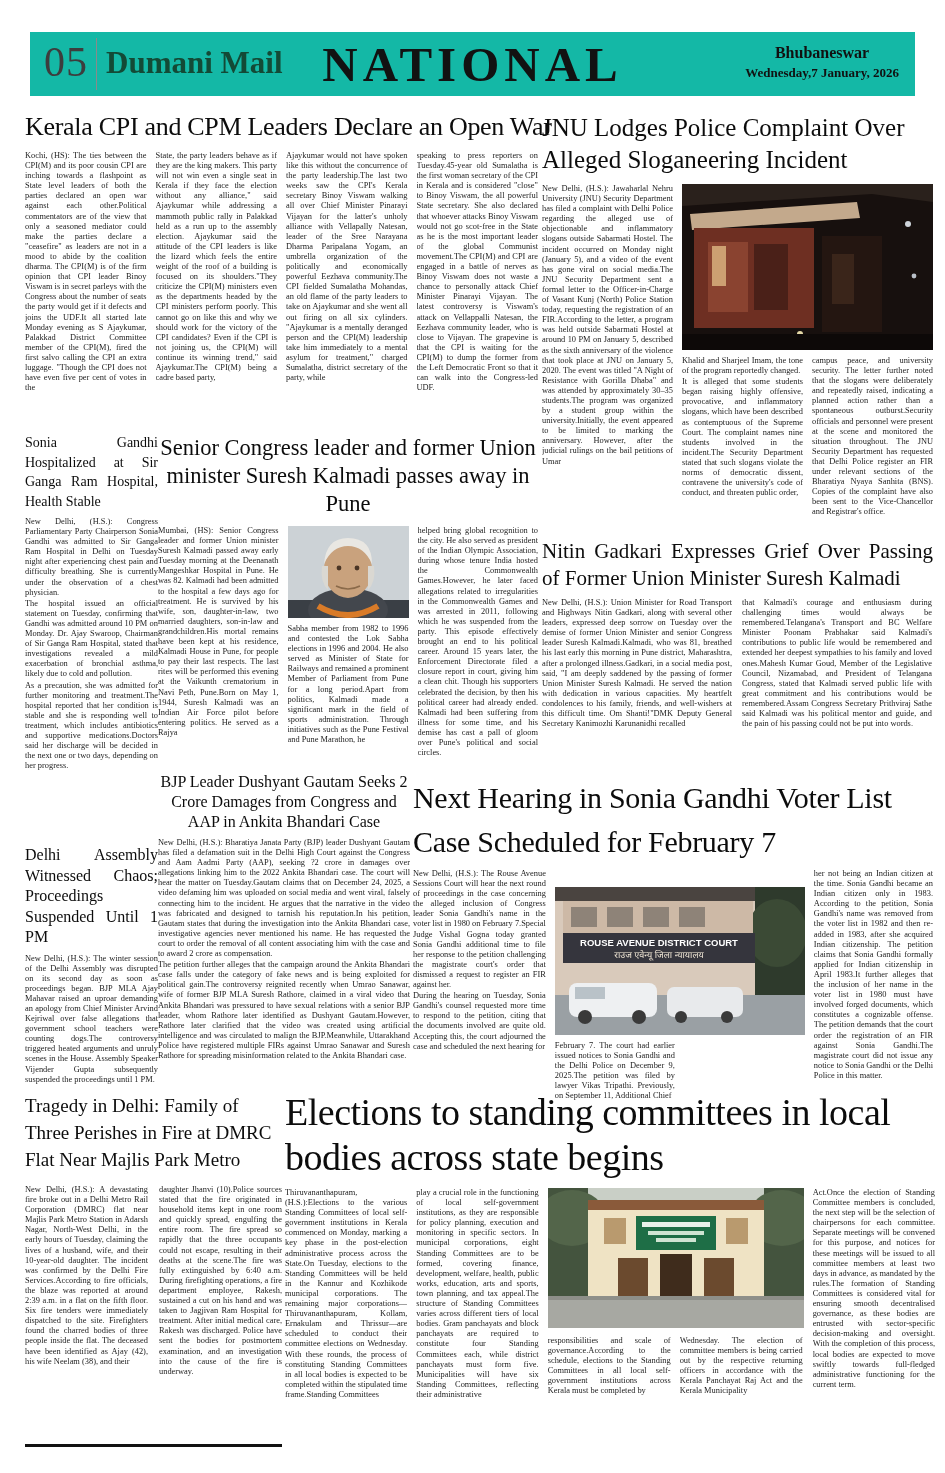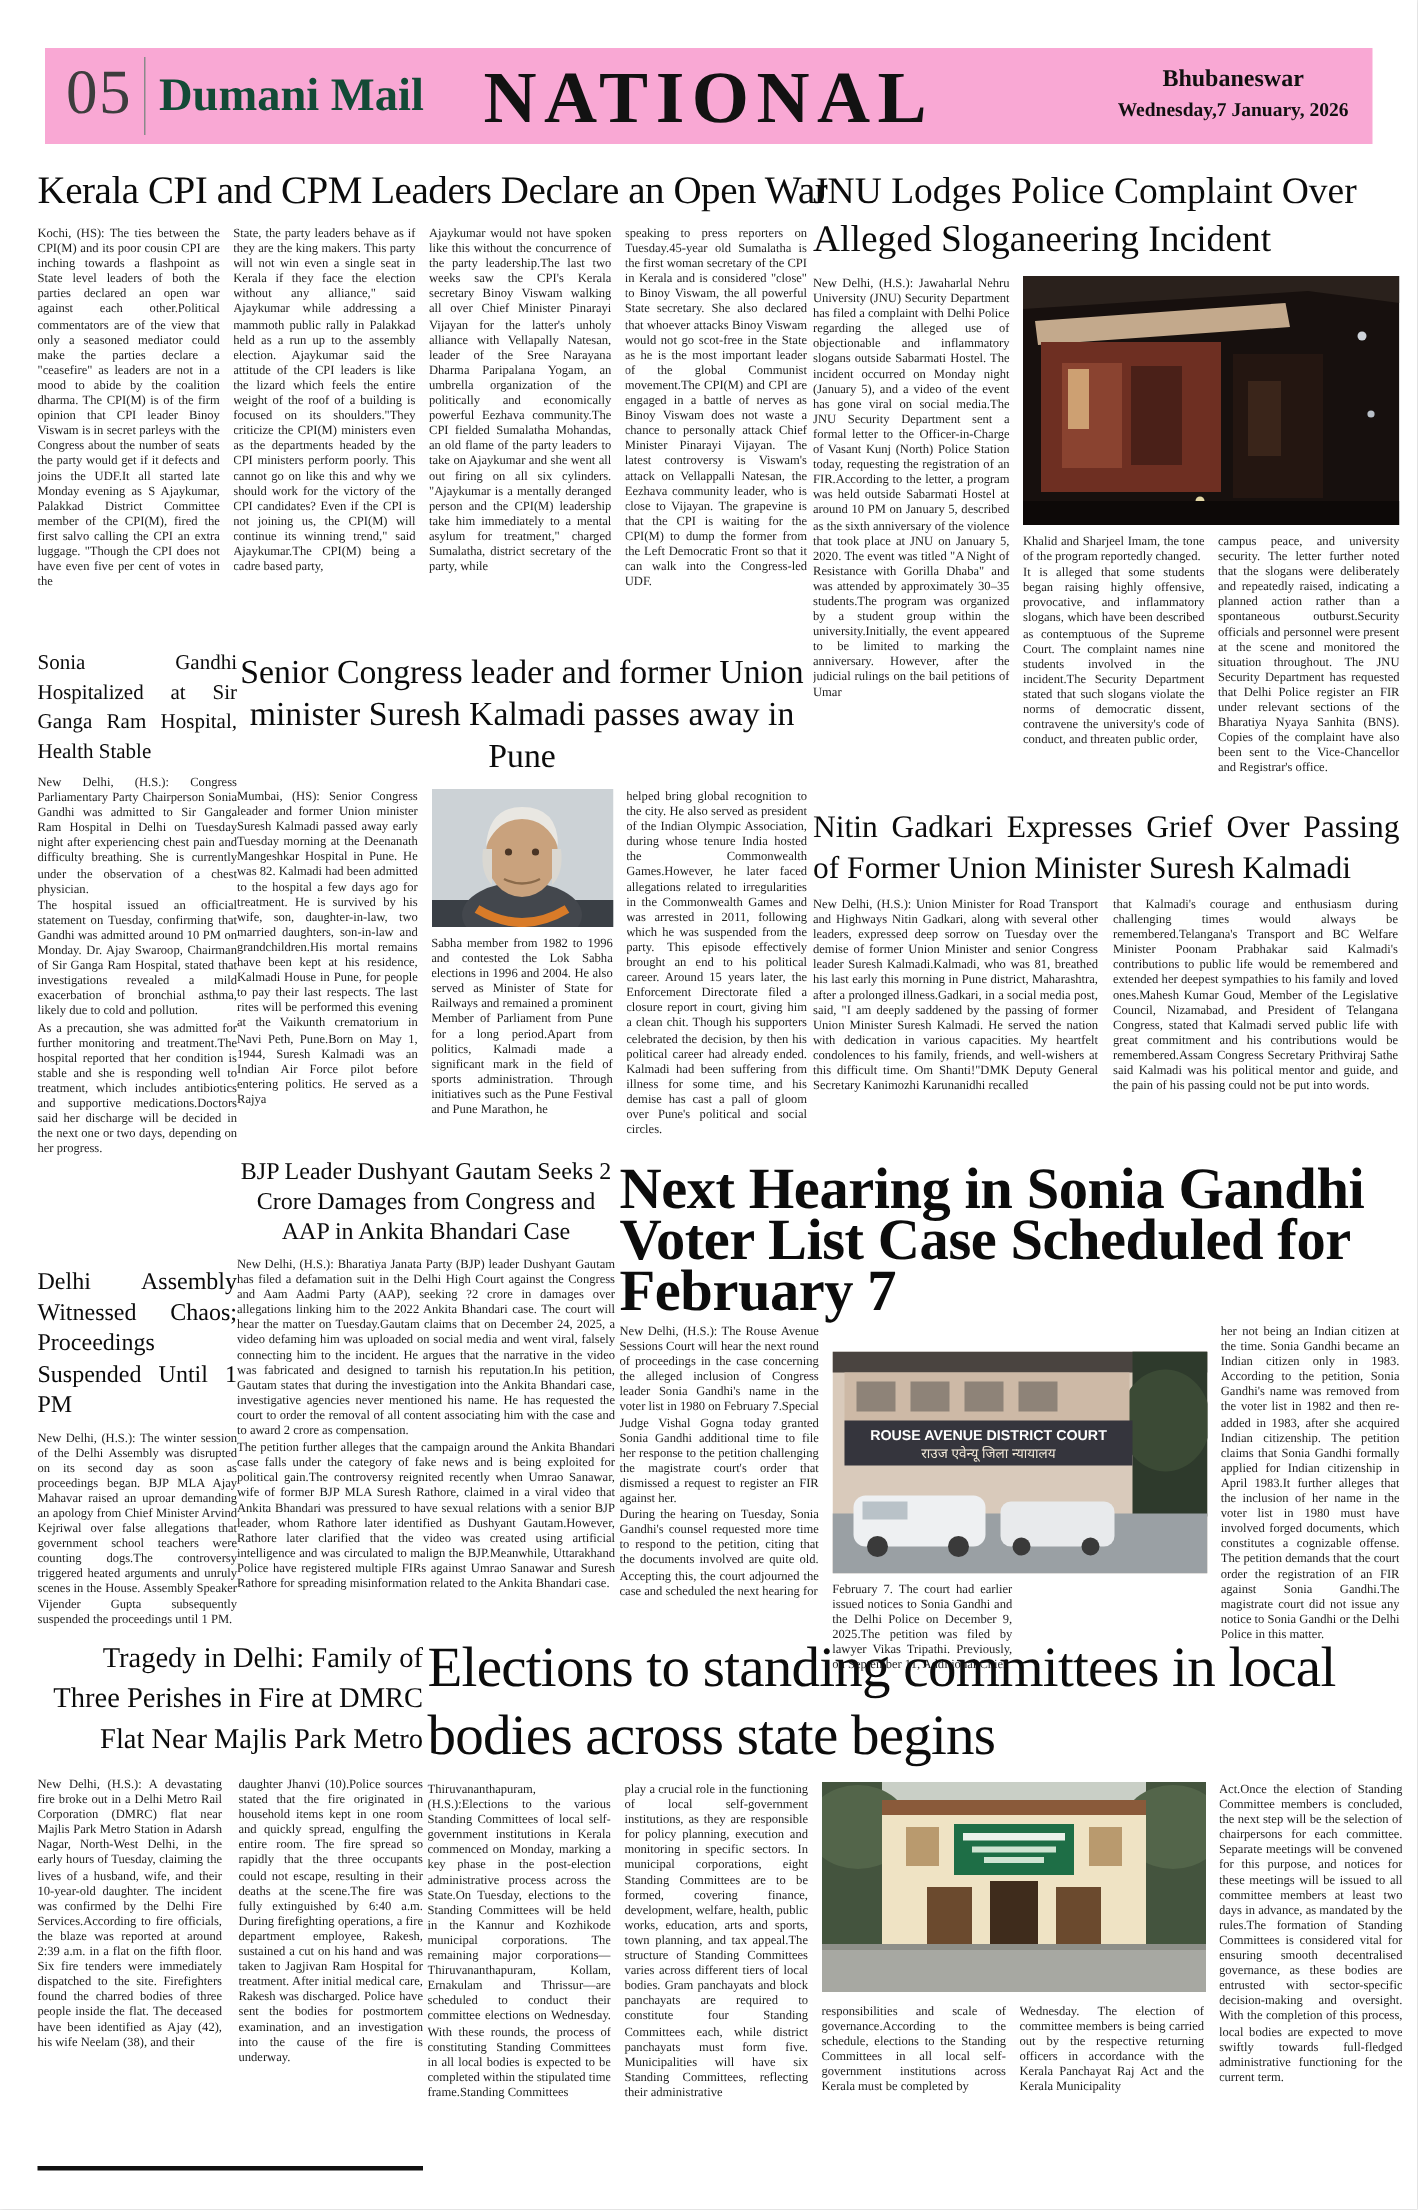--- a/index.html
+++ b/index.html
@@ -1,20 +1,20 @@
 <!DOCTYPE html>
 <html><head>
 <meta charset="utf-8">
 <style>
   html,body{margin:0;padding:0;background:#e9e9e9;}
   #page{position:relative;width:945px;height:1473px;background:#ffffff;margin:0 auto;
         font-family:"Liberation Serif",serif;color:#1a1a1a;overflow:hidden;
         box-shadow:0 0 4px rgba(0,0,0,.3);}
   
-  .hdr{position:absolute;left:30px;top:32px;width:885px;height:64px;background:#f9a8d4;}
+  .hdr{position:absolute;left:30px;top:32px;width:885px;height:64px;background:#14b8a6;}
   .hdr .pnum{position:absolute;left:14px;top:6px;font-size:42px;color:#3d3d3d;letter-spacing:1px;}
   .hdr .vrule{position:absolute;left:66px;top:6px;width:1px;height:52px;background:#8a8a8a;}
   .hdr .masthead{position:absolute;left:76px;top:13px;font-size:31px;font-weight:bold;color:#134a36;}
   .hdr .section{position:absolute;left:0;right:0;top:4px;text-align:center;font-size:49px;font-weight:bold;
                 color:#121212;letter-spacing:5px;}
   .hdr .dateline{position:absolute;right:16px;top:12px;text-align:center;color:#111;}
   .hdr .city{font-size:16px;font-weight:bold;}
   .hdr .date{font-size:13px;font-weight:bold;margin-top:3px;}
   
   .art{position:absolute;}
@@ -30,25 +30,25 @@
   .h-jnu{font-size:25px;line-height:32px;}
   
   .h-sonia{font-size:14px;line-height:19.5px;text-align:justify;}
   
   .h-kalmadi{font-size:22.5px;line-height:28px;text-align:center;}
   
   .h-delhi{font-size:16px;line-height:20.5px;text-align:justify;}
   
   .h-bjp{font-size:16px;line-height:20px;text-align:center;}
   
-  .h-voter{font-size:39px;line-height:34px;letter-spacing:-0.3px;font-weight:bold;}
+  .h-voter{font-size:30px;line-height:44px;letter-spacing:-0.3px;}
   
   .h-gadkari{font-size:21px;line-height:27px;text-align:justify;}
   
-  .h-tragedy{font-size:19px;line-height:27px;text-align:right;}
+  .h-tragedy{font-size:19px;line-height:27px;}
   
   .h-elections{font-size:38px;line-height:45px;letter-spacing:-0.5px;}
   .rule{position:absolute;background:#111;}
 </style>
 </head>
 <body>
 
 <div id="page">
 
   <div class="hdr">

